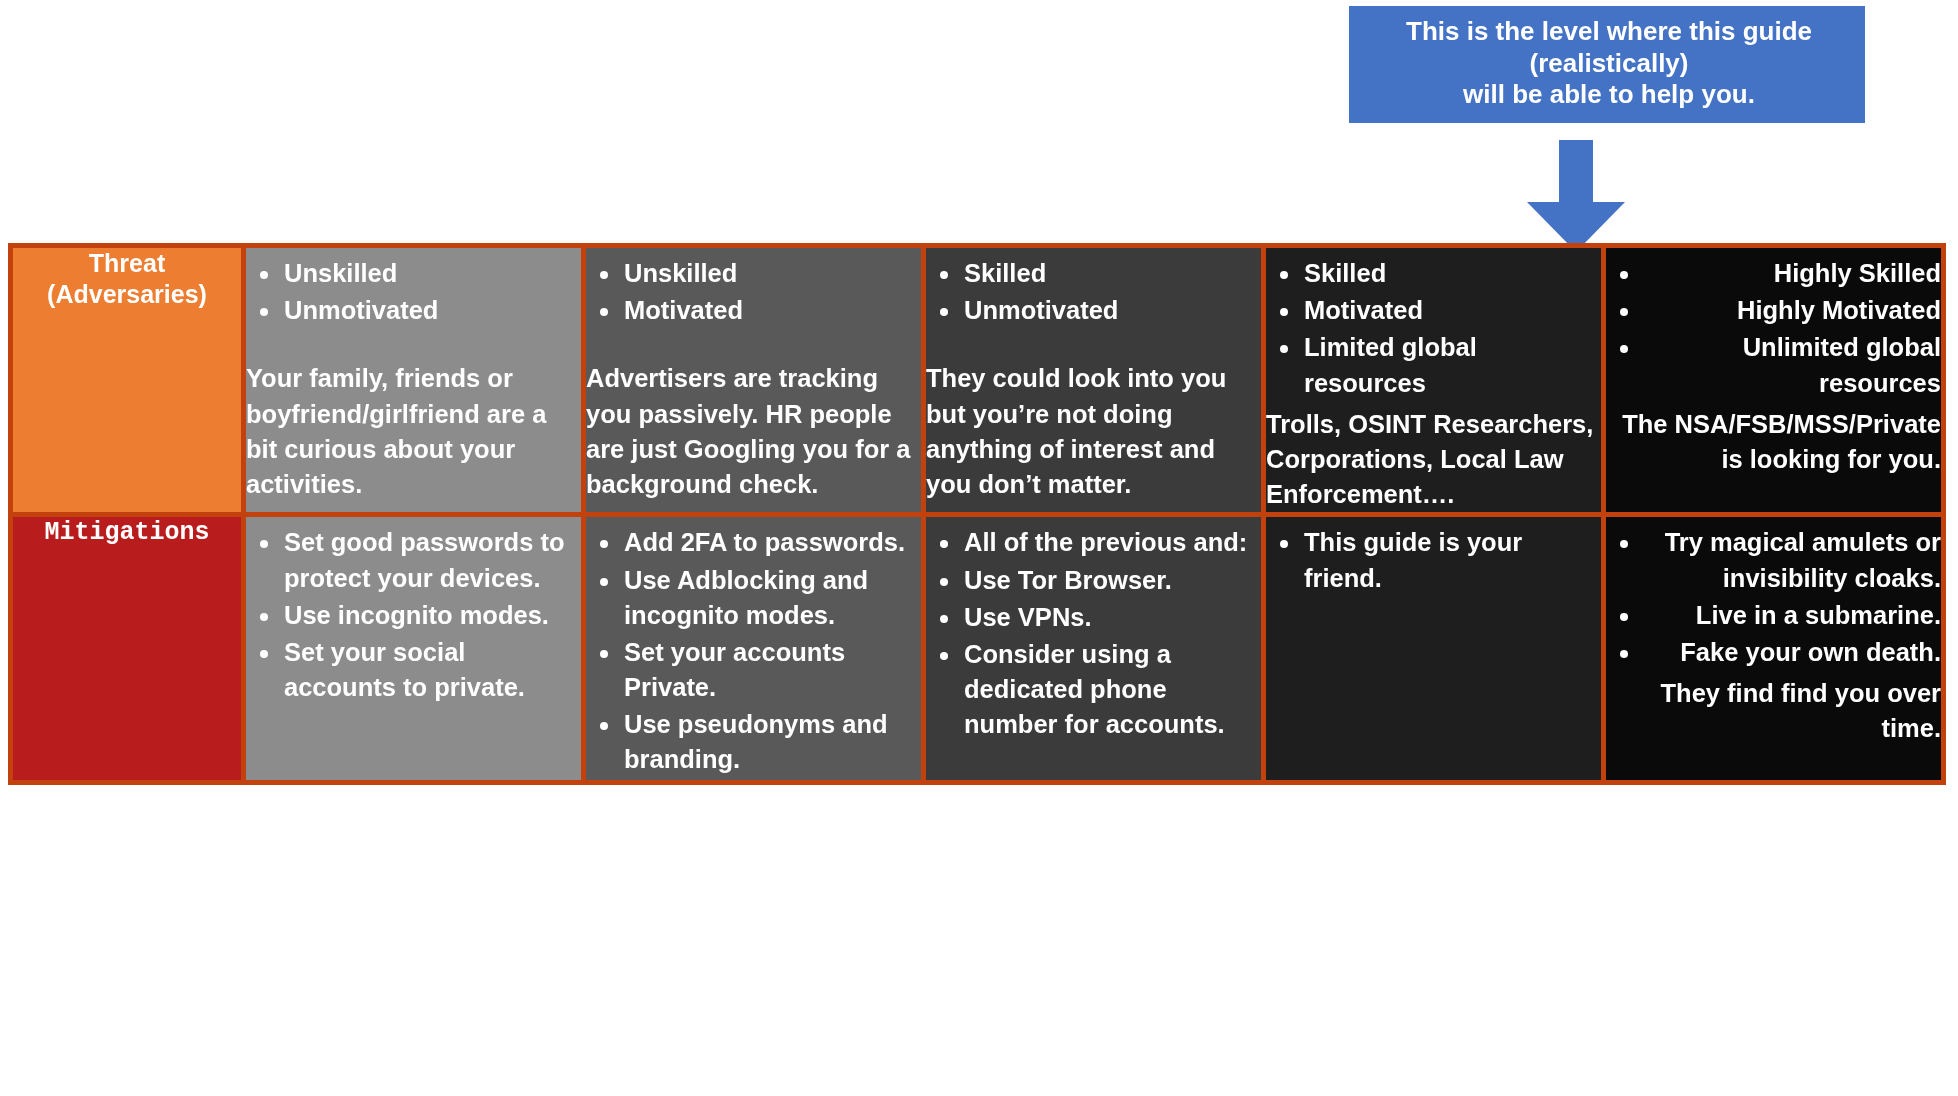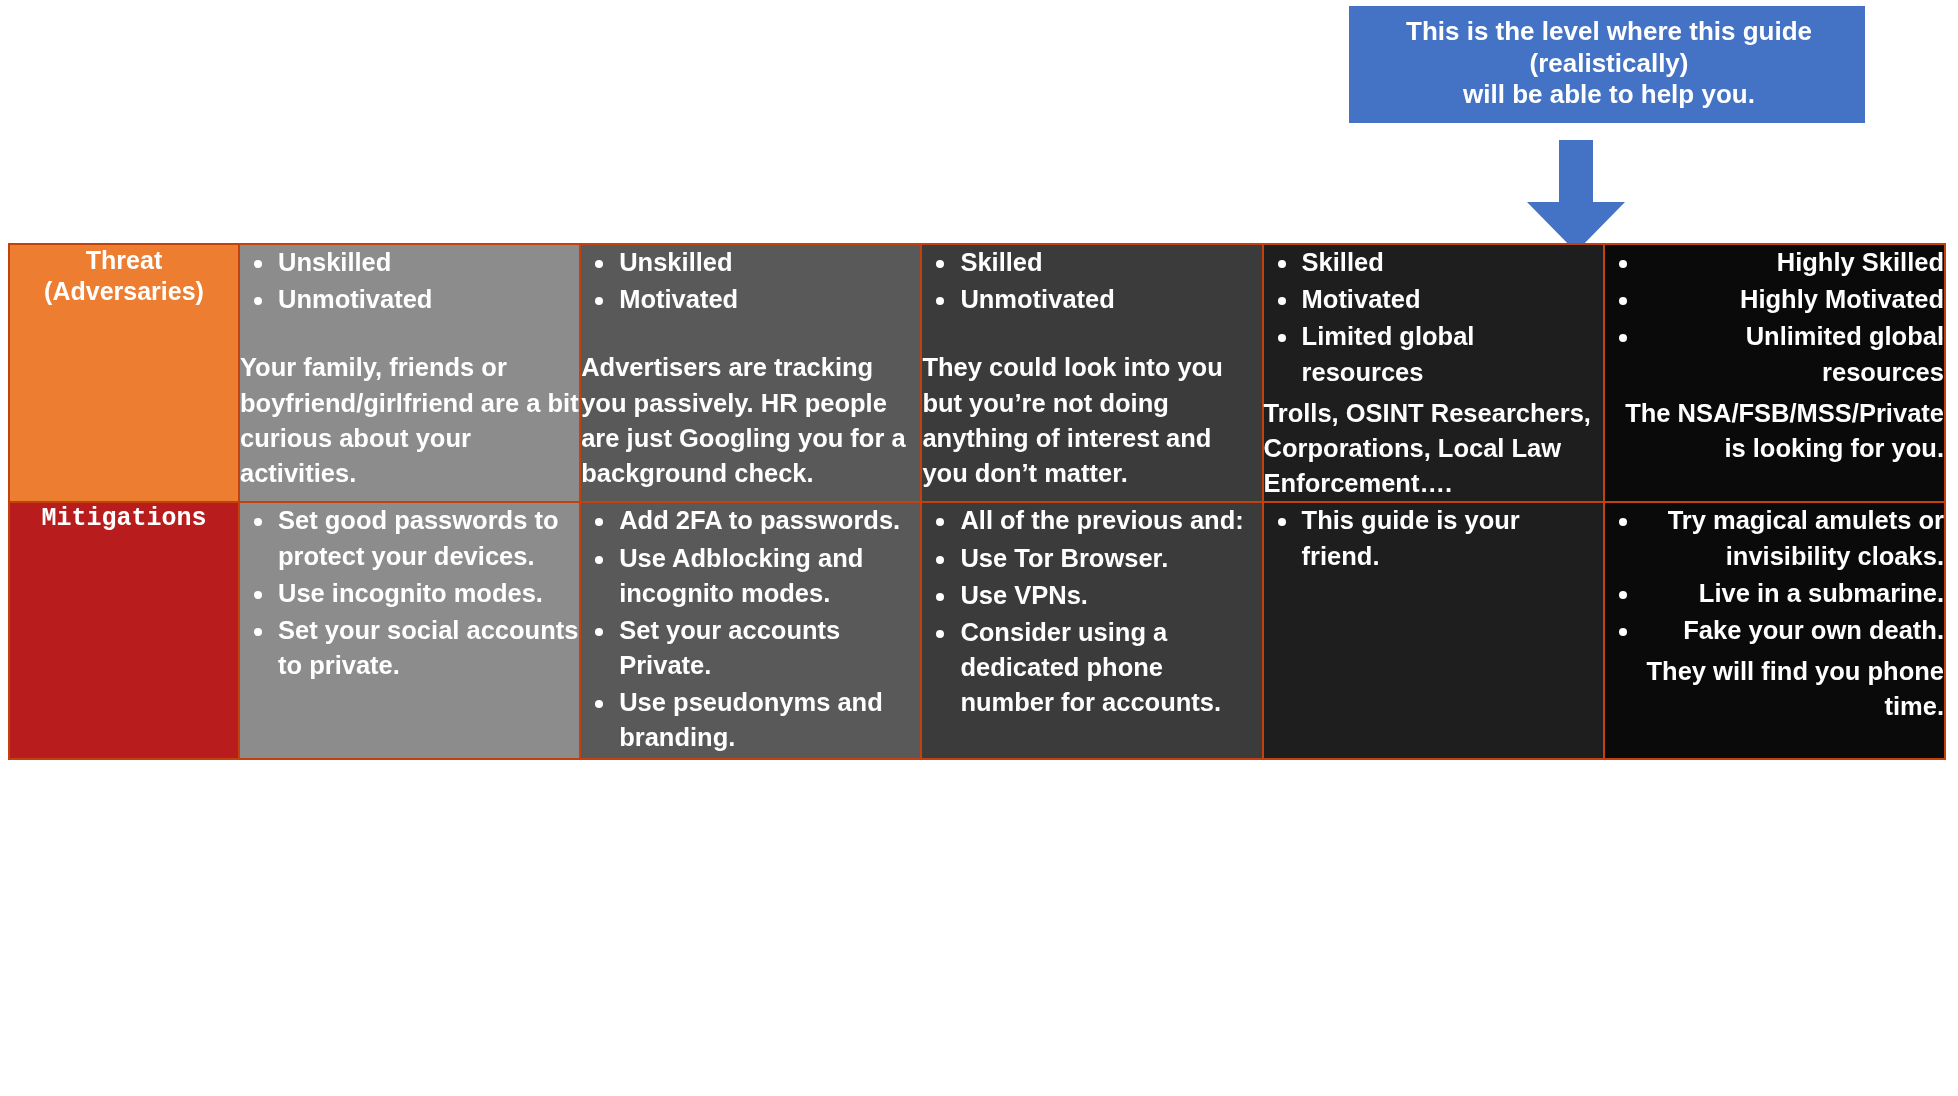--- a/index.html
+++ b/index.html
@@ -43,21 +43,21 @@
     position: absolute;
     left: 8px;
     top: 243px;
     width: 1938px;
     border-collapse: collapse;
     table-layout: fixed;
   }
   #matrix td {
     vertical-align: top;
     padding: 0;
-    border: 2px solid #c2410c;
+    border: 5px solid #c2410c;
   }
 
   .rowlabel {
     width: 228px;
     text-align: center;
     vertical-align: middle;
     color: #ffffff;
     font-weight: bold;
     font-size: 25px;
     line-height: 1.25;
@@ -72,21 +72,21 @@
     line-height: 1.38;
     padding: 14px 16px 16px 16px;
   }
   .c1 { background: #8c8c8c; }
   .c2 { background: #595959; }
   .c3 { background: #3b3b3b; }
   .c4 { background: #1e1e1e; }
   .c5 { background: #0a0a0a; text-align: right; }
 
   .cell ul {
-    margin: 0 0 0 0;
+    margin: 8px 0 0 0;
     padding-left: 36px;
     list-style: disc;
   }
   .cell li {
     font-weight: bold;
     margin: 0 0 2px 0;
     padding-left: 2px;
   }
   .cell .para {
     font-weight: bold;
@@ -189,17 +189,17 @@
           <li>This guide is your friend.</li>
         </ul>
       </td>
 
       <td class="cell c5">
         <ul>
           <li>Try magical amulets or invisibility cloaks.</li>
           <li>Live in a submarine.</li>
           <li>Fake your own death.</li>
         </ul>
-        <div class="para tight">They will find you phone time.</div>
+        <div class="para tight">They find find you over time.</div>
       </td>
     </tr>
   </tbody>
 </table>
 
 </body></html>

